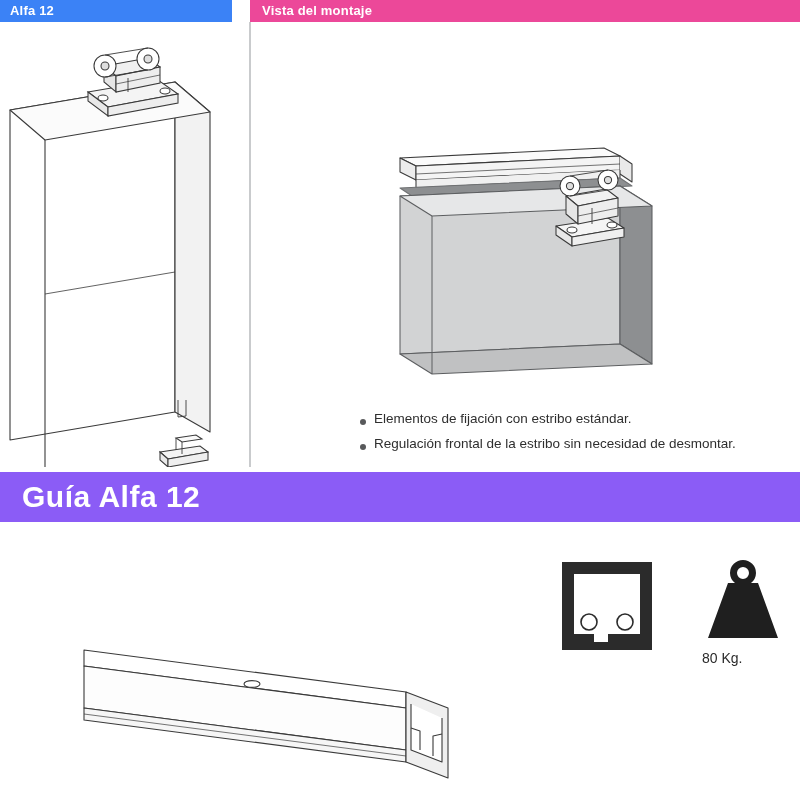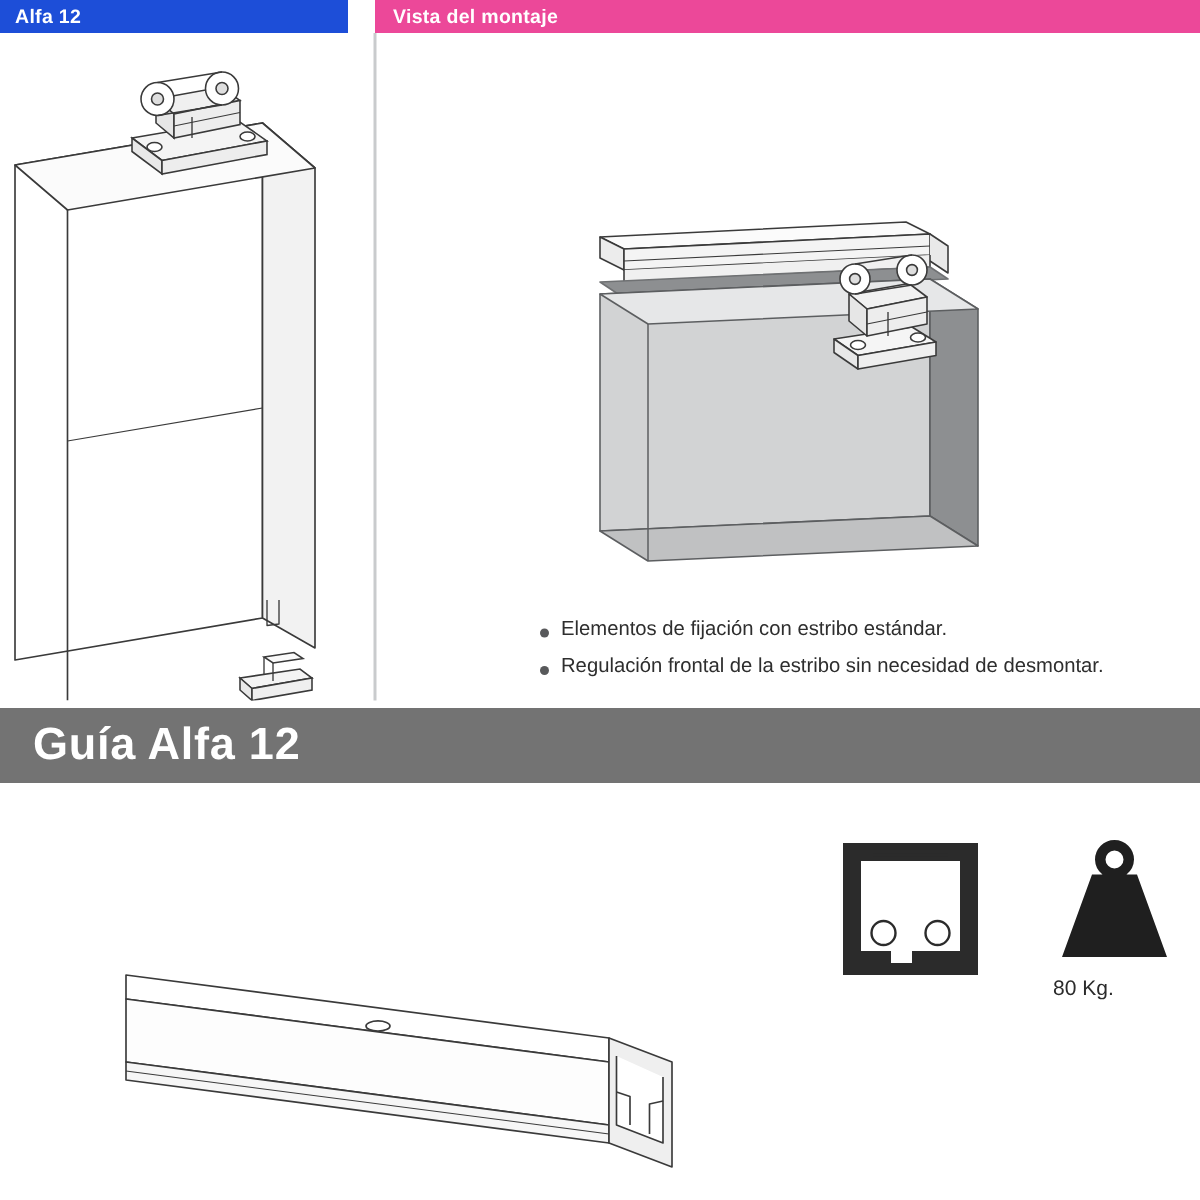--- a/index.html
+++ b/index.html
@@ -22,21 +22,21 @@
     left: 0;
     width: 800px;
     height: 22px;
   }
   .tab-left {
     position: absolute;
     left: 0;
     top: 0;
     width: 232px;
     height: 22px;
-    background: #1d4ed8;
+    background: #3b82f6;
   }
   .tab-left-label {
     position: absolute;
     left: 10px;
     top: 3px;
     font-size: 13px;
     font-weight: bold;
     color: #ffffff;
     letter-spacing: .2px;
   }
@@ -76,21 +76,21 @@
     background: #c9cbcd;
   }
 
   
   .section-band {
     position: absolute;
     left: 0;
     top: 472px;
     width: 800px;
     height: 50px;
-    background: #737373;
+    background: #8b5cf6;
   }
   .section-band .title {
     position: absolute;
     left: 22px;
     top: 8px;
     font-size: 30px;
     font-weight: bold;
     color: #ffffff;
     letter-spacing: .5px;
   }

